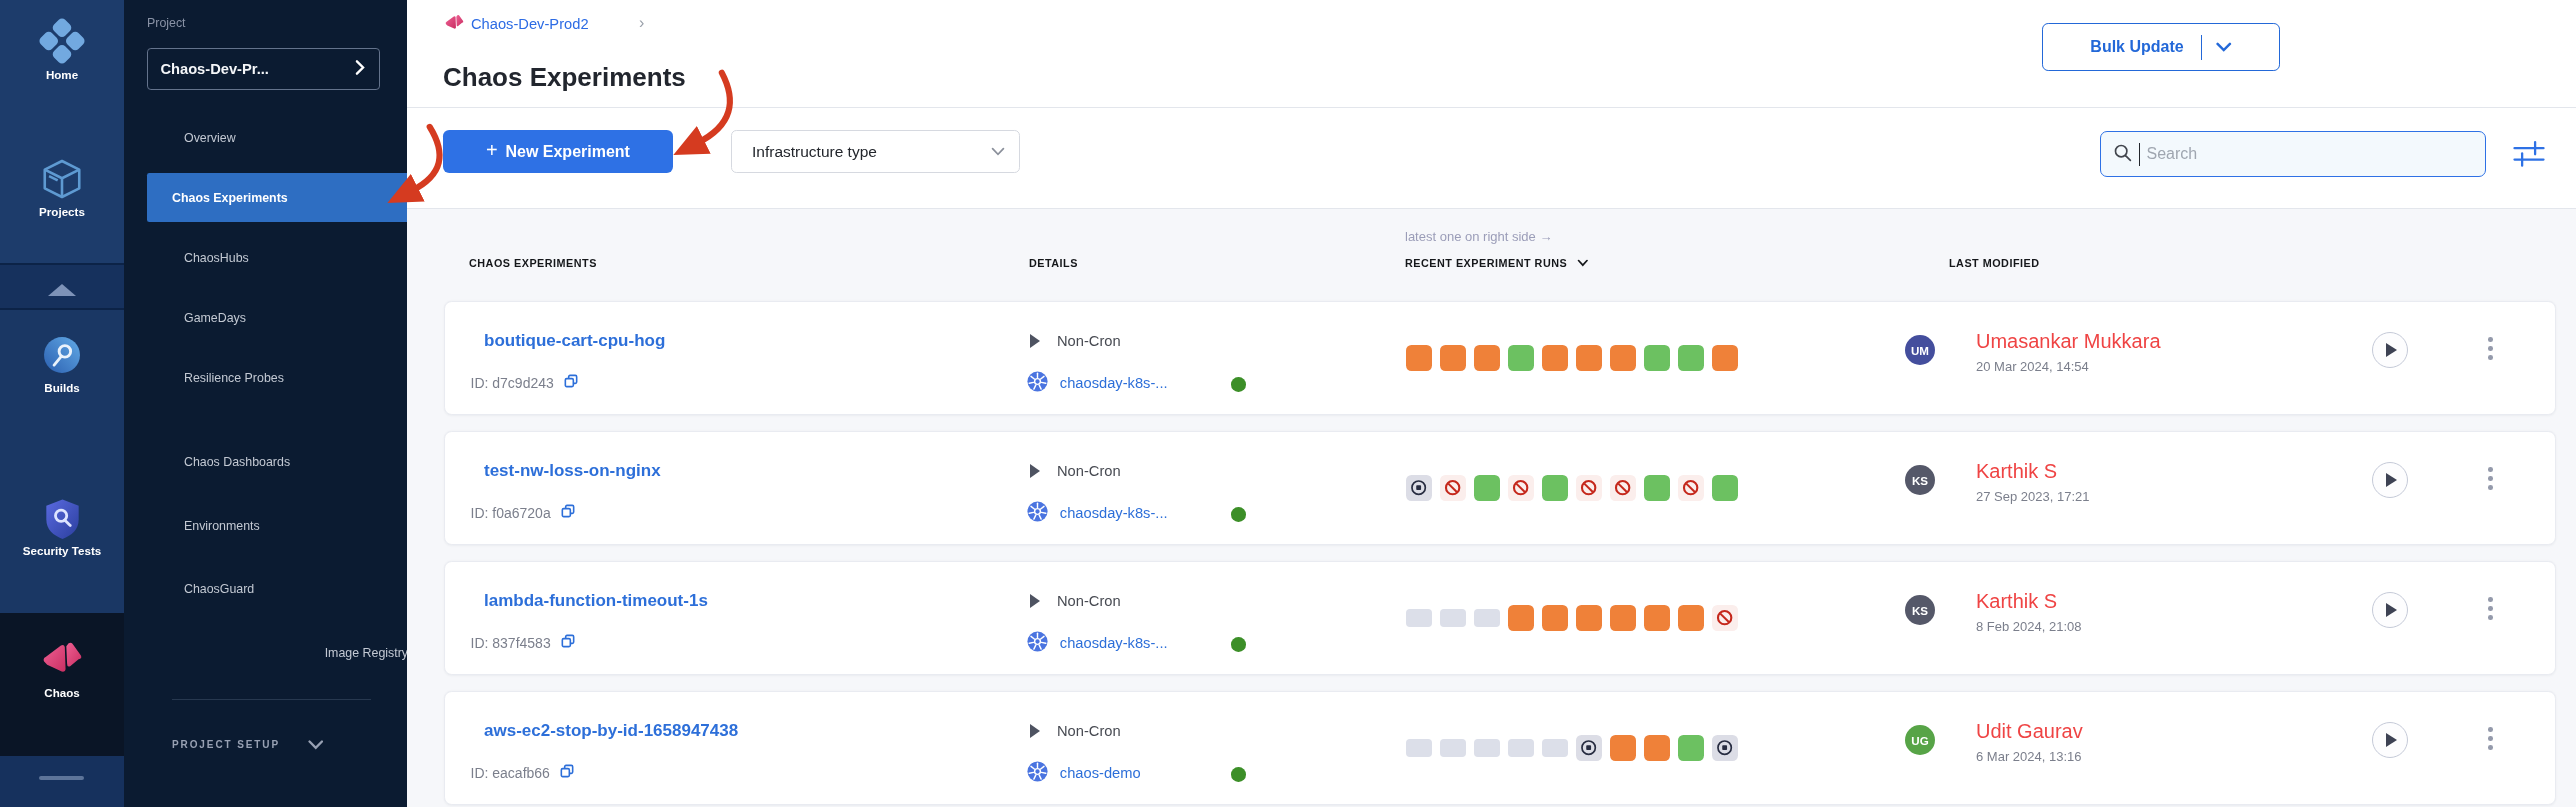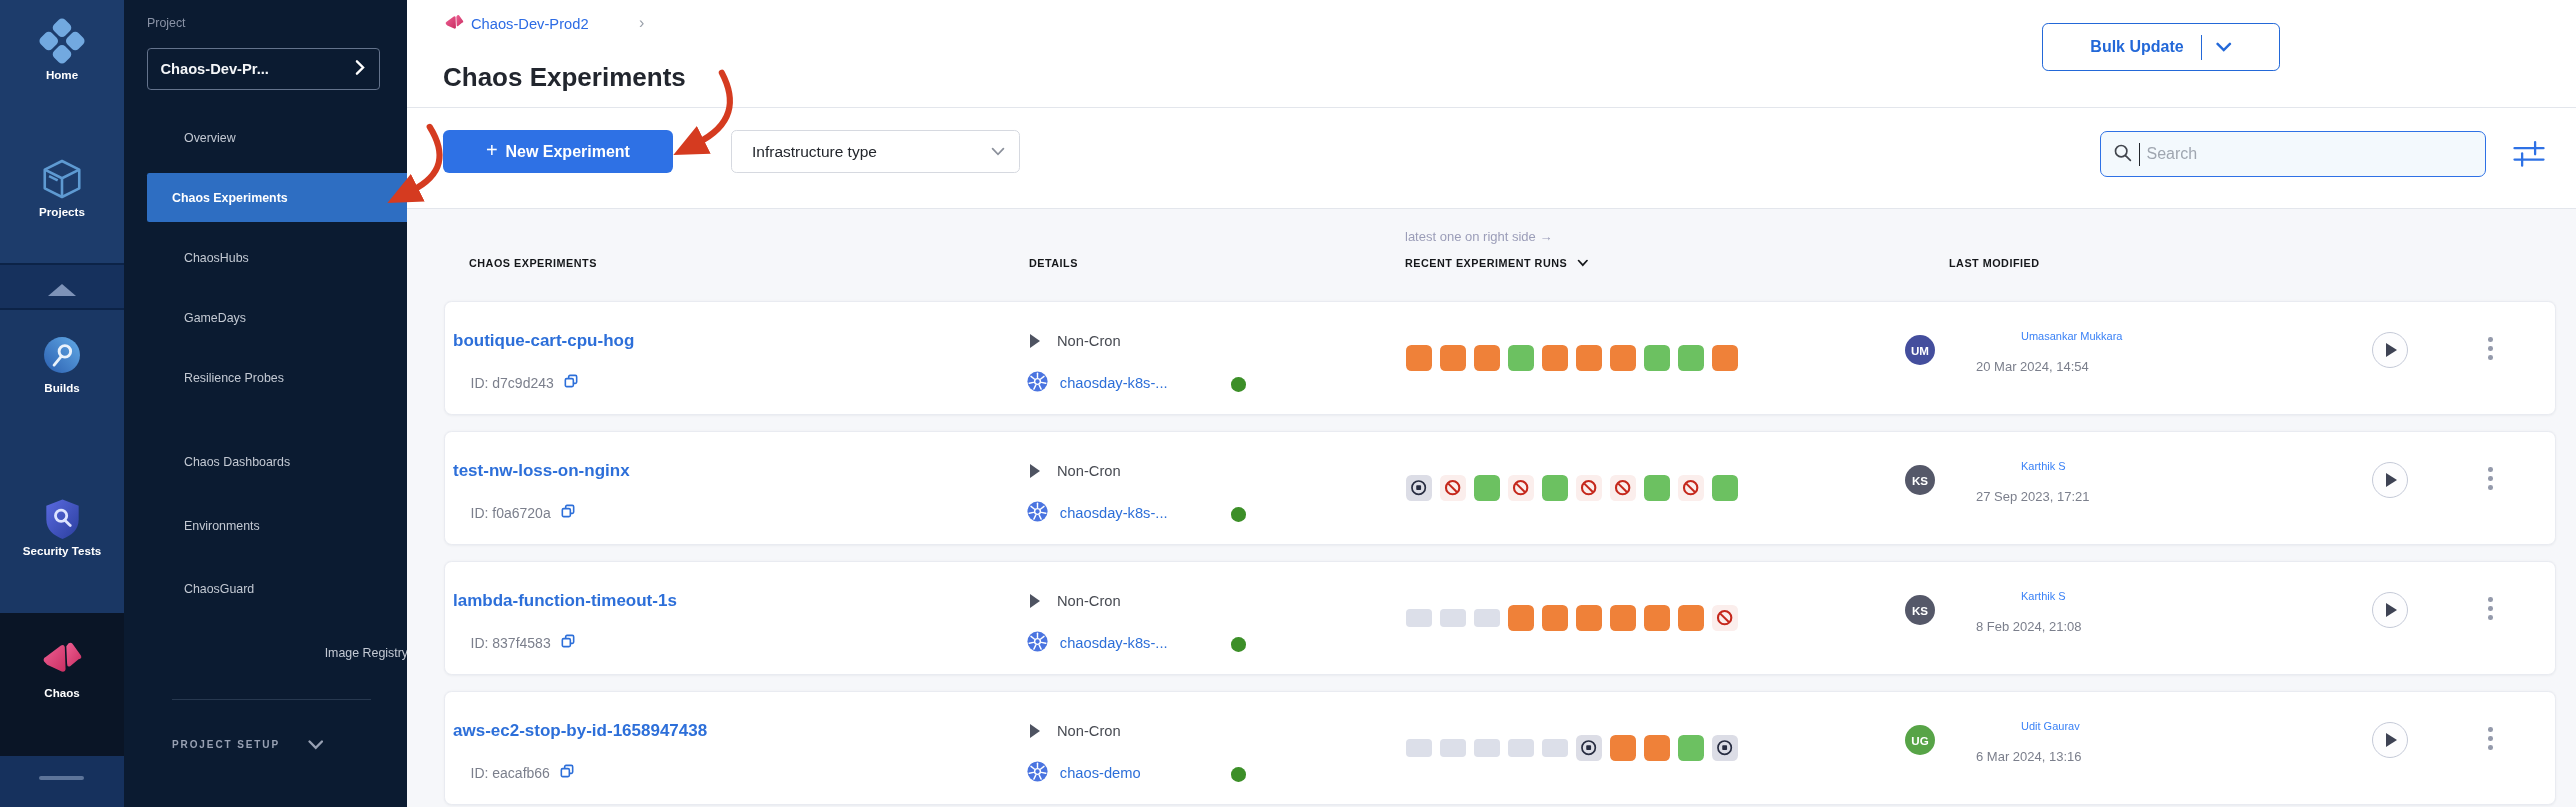--- a/index.html
+++ b/index.html
@@ -61,33 +61,33 @@
   #search-box input::placeholder { color:#9fa6b0; }
   .caret { width:1.5px; height:23px; background:#23262c; }
 
   
   .col-head { position:absolute; top:257px; font-size:10.8px; font-weight:700; letter-spacing:0.5px; color:#15171a; }
   .runs-note { position:absolute; left:998px; top:229px; font-size:13px; color:#9b9db8; }
 
   
   .card { position:absolute; left:37px; width:2112px; height:114px; background:#fff; border:0.8px solid #e9ebf1;
     border-radius:7.7px; box-shadow:0 0.8px 2.3px rgba(20,30,50,.05); }
-  .exp-name { position:absolute; left:8px; top:29px; font-size:17px; font-weight:700; color:#2d6fd9; cursor:pointer; }
+  .exp-name { position:absolute; left:39px; top:29px; font-size:17px; font-weight:700; color:#2d6fd9; cursor:pointer; }
   .exp-id { position:absolute; left:25.5px; top:71px; font-size:14px; color:#7b7f8c; display:flex; align-items:center; gap:9.3px; }
   .det1 { position:absolute; left:585px; top:31px; display:flex; align-items:center; gap:17px; font-size:14.7px; color:#474a52; }
   .play-tri { width:0; height:0; border-top:7px solid transparent; border-bottom:7px solid transparent; border-left:10.8px solid #4e5361; }
   .det2 { position:absolute; left:581px; top:68px; display:flex; align-items:center; gap:10.8px; font-size:14.7px; color:#2d6fd9; cursor:pointer; }
   .infra-dot { position:absolute; left:786px; top:75px; width:14.7px; height:14.7px; border-radius:50%; background:#3c8f28; }
   .runsbar { position:absolute; left:961px; top:0; height:100%; display:flex; align-items:center; gap:8.5px; }
   .run { width:25.5px; height:25.5px; border-radius:5.4px; display:flex; align-items:center; justify-content:center; }
   .run svg { width:19.3px; height:19.3px; }
   .run--none { height:18px; border-radius:3.9px; }
   .avatar { position:absolute; left:1460px; top:33px; width:30px; height:30px; border-radius:50%; color:#fff;
     font-size:11.6px; font-weight:700; display:flex; align-items:center; justify-content:center; }
-  .mod-name { position:absolute; left:1531px; top:28px; font-size:11px; color:#3b82f6;margin-left:45px; }
+  .mod-name { position:absolute; left:1531px; top:28px; font-size:20px; color:#ef4444; }
   .mod-date { position:absolute; left:1531px; top:57px; font-size:13px; color:#7b7f8c; }
   .run-btn { position:absolute; left:1927px; top:30px; width:36px; height:36px; border-radius:50%; background:#fdfdfe;
     border:1.5px solid #c5cad8; display:flex; align-items:center; justify-content:center; cursor:pointer; }
   .run-btn .tri { width:0; height:0; border-top:7px solid transparent; border-bottom:7px solid transparent;
     border-left:11.6px solid #3e4354; margin-left:3.1px; }
   .kebab { position:absolute; left:2040px; top:32px; display:flex; flex-direction:column; gap:4.6px; cursor:pointer; padding:3.1px; }
   .kebab i { width:4.6px; height:4.6px; border-radius:50%; background:#949aab; }
 
   #annotations { left:0; top:0; width:2576px; height:808px; pointer-events:none; z-index:50; }
 </style>

